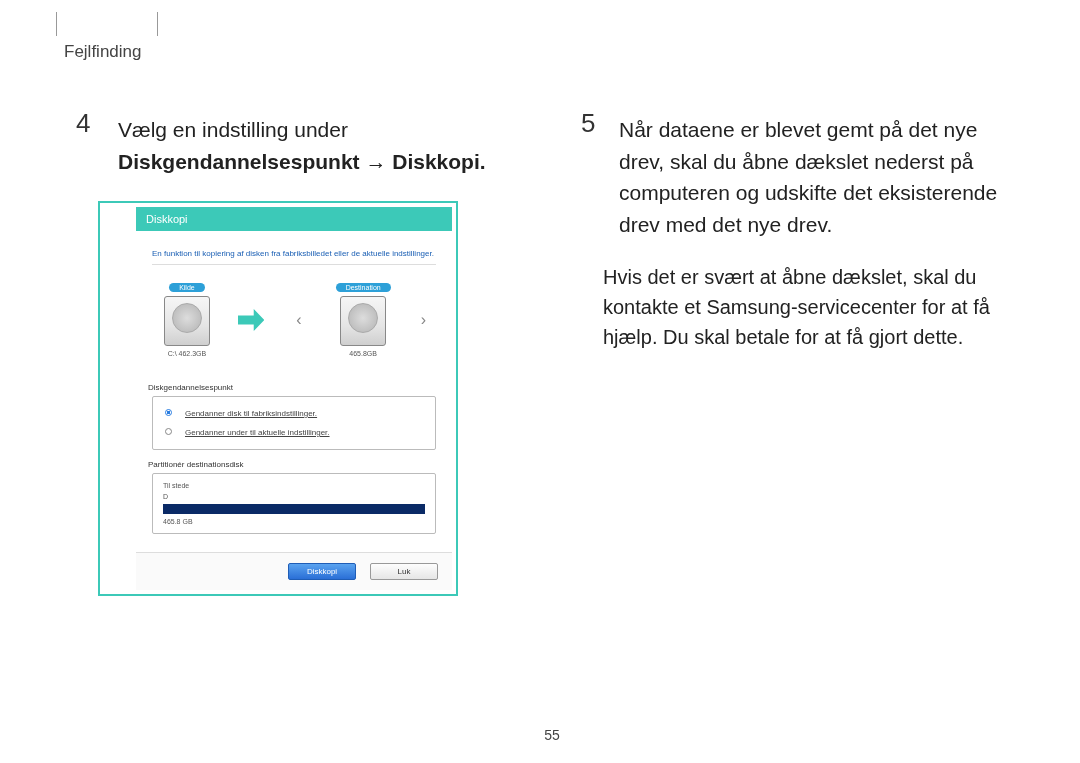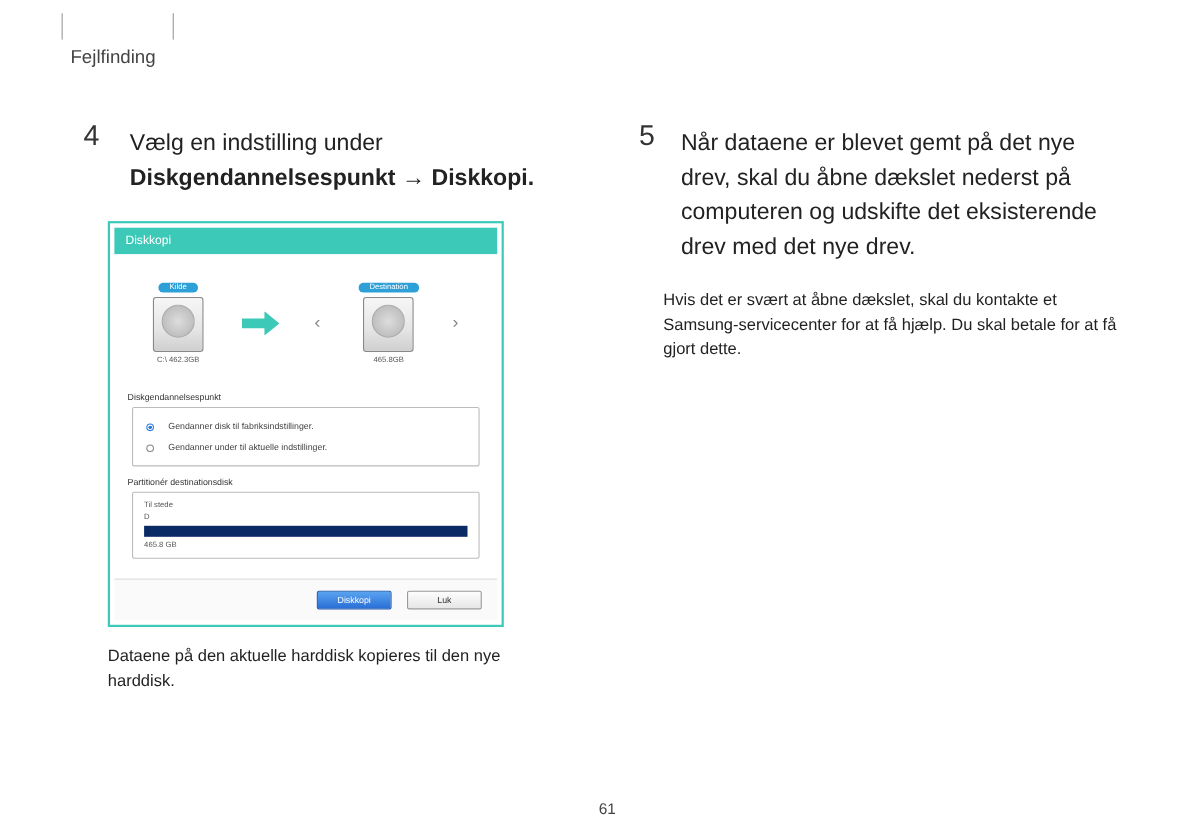--- a/index.html
+++ b/index.html
@@ -50,38 +50,39 @@
     min-width: 18px;
   }
   .step-text {
     font-size: 21px;
     line-height: 1.5;
     color: #222;
     padding-top: 4px;
   }
   .step-text .bold { font-weight: 700; }
   .followup {
-    font-size: 15px;
+    font-size: 20px;
     line-height: 1.5;
     margin-left: 30px;
     margin-top: 14px;
   }
   .caption {
     font-size: 15px;
     line-height: 1.5;
     margin-left: 30px;
     margin-top: 16px;
   }
   
   .dialog-wrap {
     margin-left: 30px;
     margin-top: 20px;
     width: 360px;
     border: 2px solid #3cc9b8;
     background: #fff;
+    padding-left: 32px;
   }
   .dialog-title {
     background: #3cc9b8;
     color: #fff;
     font-size: 11px;
     padding: 6px 10px;
   }
   .dialog-body {
     padding: 10px 12px 8px 12px;
     font-size: 8px;
@@ -148,21 +149,21 @@
     font-size: 8px;
     font-weight: 400;
     margin: 8px 0 4px 0;
   }
   .radio-box {
     border: 1px solid #bbb;
     border-radius: 2px;
     padding: 6px 8px;
     margin-bottom: 10px;
   }
-  .radio-row { font-size: 8px; color: #444; display:flex; align-items:flex-end; gap:5px; margin: 2px 0;}
+  .radio-row { font-size: 8px; color: #444; display:flex; align-items:flex-start; gap:5px; margin: 2px 0; text-decoration: underline;}
   .radio-dot-on { width:7px;height:7px;border-radius:50%;border:1px solid #2a7de1;background:radial-gradient(circle,#2a7de1 0 40%,#fff 50%);}
   .radio-dot-off { width:7px;height:7px;border-radius:50%;border:1px solid #888;background:#fff;}
   .partition-box {
     border: 1px solid #bbb;
     border-radius: 2px;
     padding: 4px 6px;
     margin-bottom: 6px;
   }
   .part-meta { font-size: 7px; color:#555; margin-bottom:2px;}
   .part-bar { height:10px; background:#0a2a66; margin-bottom:2px;}
@@ -211,20 +212,21 @@
     <div class="step">
       <div class="step-num">4</div>
       <div class="step-text">
         <span>Vælg en indstilling under </span><span class="bold">Diskgendannelsespunkt → Diskkopi.</span>
       </div>
     </div>
 
     <div class="dialog-wrap">
       <div class="dialog-title">Diskkopi</div>
       <div class="dialog-body">
+        <div class="dialog-desc">En funktion til kopiering af disken fra fabriksbilledet eller de aktuelle indstillinger.</div>
 
         <div class="drive-row">
           <div class="drive-box">
             <div class="drive-badge">Kilde</div>
             <div class="drive-icon"></div>
             <div class="drive-label">C:\ 462.3GB</div>
           </div>
           <div class="arrow-big"></div>
           <div class="nav-chevrons">
             <span class="chev">‹</span>
@@ -256,26 +258,25 @@
           <div class="part-bar"></div>
           <div class="part-size">465.8 GB</div>
         </div>
       </div>
       <div class="dialog-footer">
         <div class="dlg-btn primary">Diskkopi</div>
         <div class="dlg-btn">Luk</div>
       </div>
     </div>
 
-    <div class="caption">Dataene på den aktuelle harddisk kopieres til den nye harddisk.</div>
   </div>
 
   <div class="col">
     <div class="step">
       <div class="step-num">5</div>
       <div class="step-text">Når dataene er blevet gemt på det nye drev, skal du åbne dækslet nederst på computeren og udskifte det eksisterende drev med det nye drev.</div>
     </div>
     <div class="followup">Hvis det er svært at åbne dækslet, skal du kontakte et Samsung-servicecenter for at få hjælp. Du skal betale for at få gjort dette.</div>
   </div>
 
 </div>
 
-<div class="page-number">61</div>
+<div class="page-number">55</div>
 
 </body></html>

